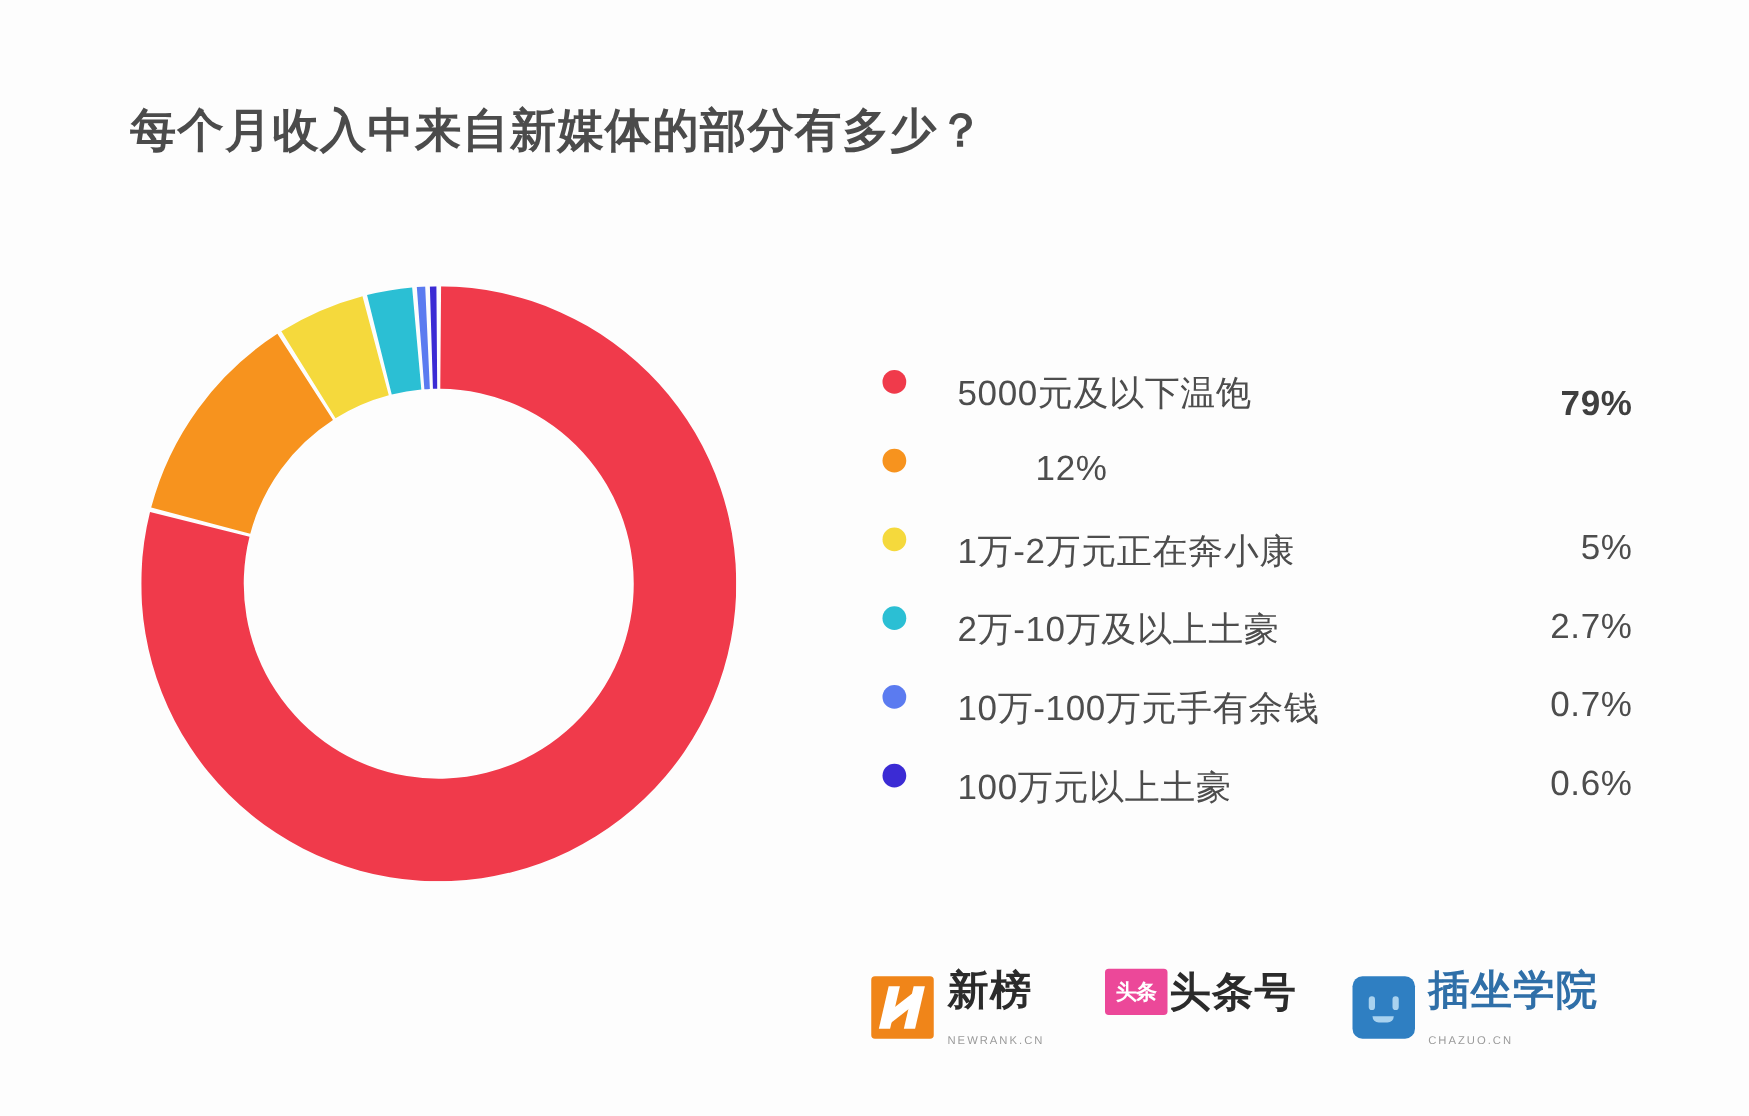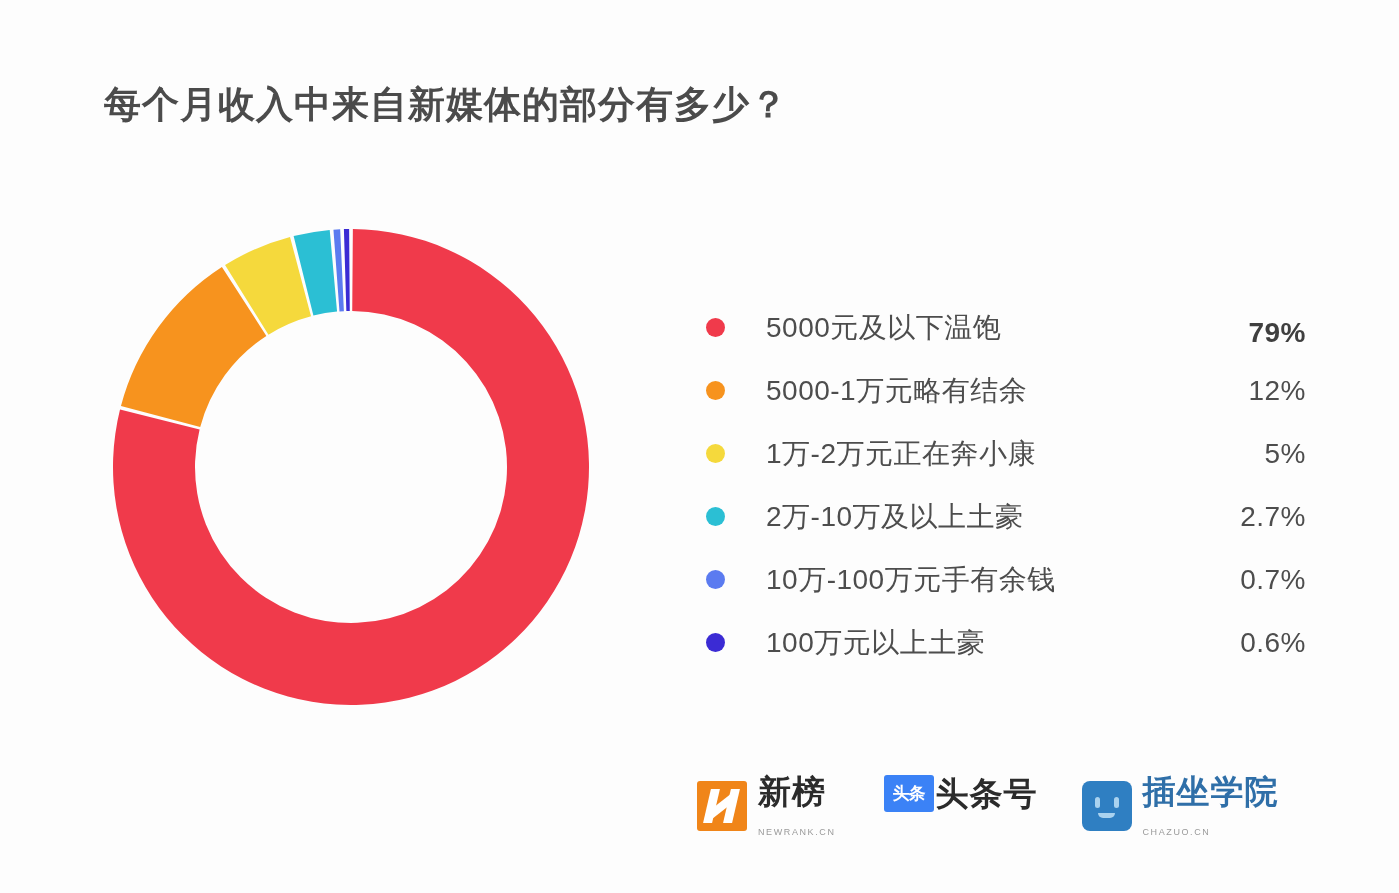--- a/index.html
+++ b/index.html
@@ -49,21 +49,20 @@
   #legend {
     position: absolute;
     left: 706px;
     top: 296px;
     width: 600px;
   }
   .legend-row {
     position: relative;
     height: 63px;
     display: flex;
-    align-items: center;
   }
   .legend-dot {
     width: 19px;
     height: 19px;
     border-radius: 50%;
     flex: 0 0 auto;
     margin-right: 41px;
   }
   .legend-label {
     font-size: 28px;
@@ -144,21 +143,21 @@
     color: #9a9a9a;
     letter-spacing: 1.6px;
     margin-top: 20px;
     white-space: nowrap;
   }
 
   
   .mark-toutiao {
     width: 50px;
     height: 37px;
-    background: #3b82f6;
+    background: #ec4899;
     border-radius: 3px;
     color: #ffffff;
     font-size: 17px;
     font-weight: bold;
     display: flex;
     align-items: center;
     justify-content: center;
     letter-spacing: -1px;
     flex: 0 0 auto;
   }
@@ -214,21 +213,20 @@
   </div>
 
   <div id="legend">
       <div class="legend-row emphasis">
         <span class="legend-dot" style="background: rgb(240, 58, 75);"></span>
         <span class="legend-label">5000元及以下温饱</span>
         <span class="legend-value">79%</span>
       </div>
       <div class="legend-row">
         <span class="legend-dot" style="background: rgb(247, 147, 30);"></span>
-        <span class="legend-label">5000-1万元略有结余</span>
         <span class="legend-value">12%</span>
       </div>
       <div class="legend-row">
         <span class="legend-dot" style="background: rgb(245, 217, 60);"></span>
         <span class="legend-label">1万-2万元正在奔小康</span>
         <span class="legend-value">5%</span>
       </div>
       <div class="legend-row">
         <span class="legend-dot" style="background: rgb(43, 191, 212);"></span>
         <span class="legend-label">2万-10万及以上土豪</span>

